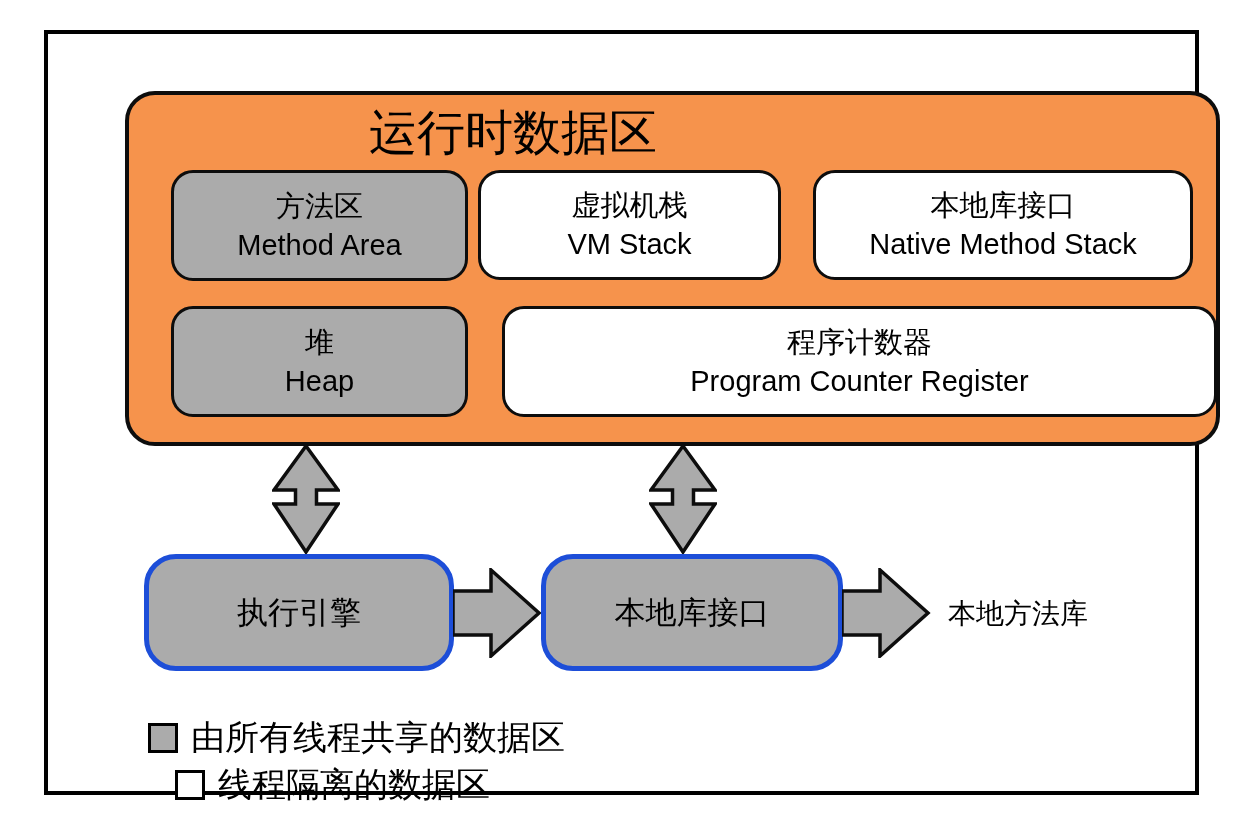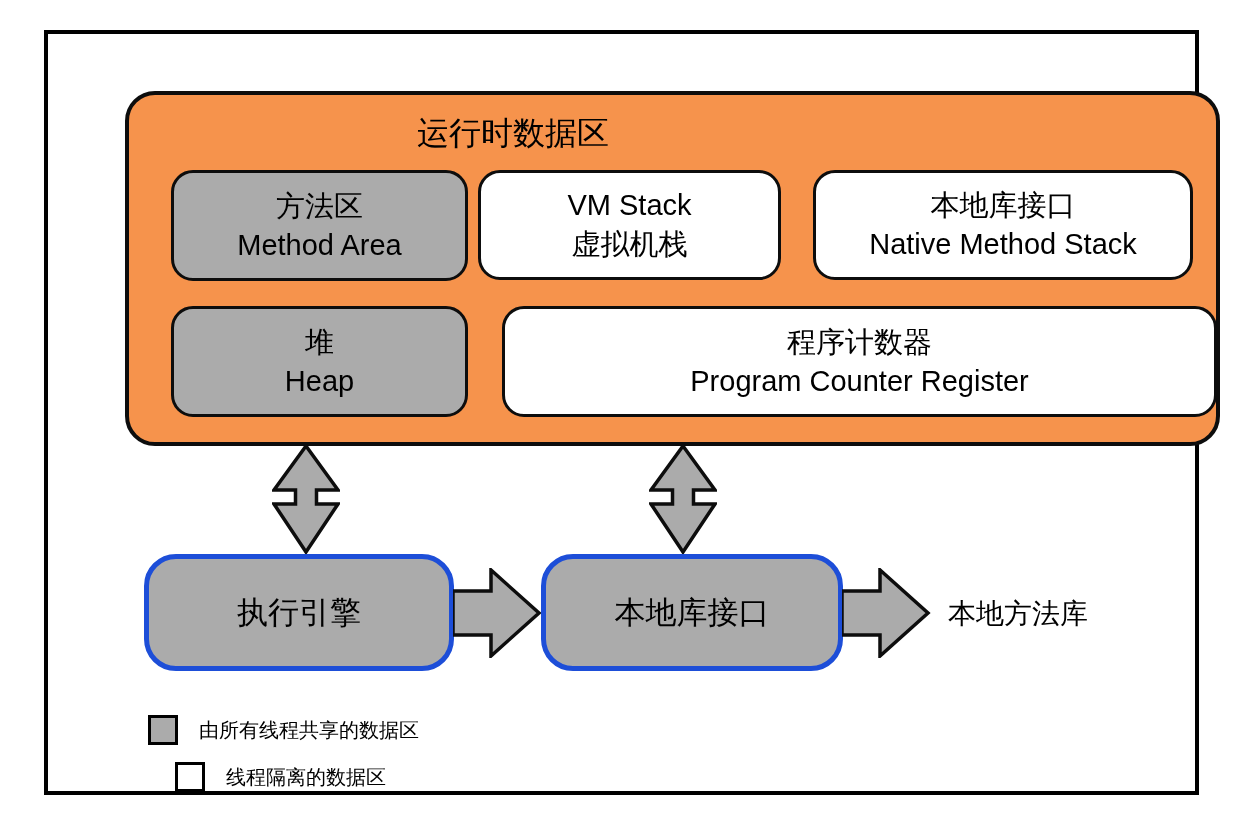--- a/index.html
+++ b/index.html
@@ -26,21 +26,21 @@
     width: 1095px; height: 355px;
     background: #F6934C;
     border: 4px solid #0d0d0d;
     border-radius: 30px;
   }
   .runtime-title {
     position: absolute;
     left: 265px; top: 76px;
     width: 400px;
     text-align: center;
-    font-size: 32px;
+    font-size: 48px;
     line-height: 46px;
     white-space: nowrap;
   }
   .node {
     position: absolute;
     border: 3px solid #0d0d0d;
     border-radius: 22px;
     display: flex;
     flex-direction: column;
     align-items: center;
@@ -77,22 +77,22 @@
     position: absolute;
     left: 900px; top: 561px;
     font-size: 28px;
     white-space: nowrap;
   }
   .legend-row {
     position: absolute;
     left: 100px;
     display: flex;
     align-items: center;
-    gap: 21px;
-    font-size: 20px;
+    gap: 13px;
+    font-size: 34px;
     white-space: nowrap;
   }
   .legend-row-1 { top: 681px; }
   .legend-row-2 { top: 728px; padding-left: 27px; }
   .legend-swatch {
     width: 30px; height: 30px;
     border: 3px solid #000000;
     flex: 0 0 auto;
   }
   .legend-swatch.shared { background: #ABABAB; }
@@ -107,22 +107,22 @@
 
     <div class="runtime-area"></div>
 
     <div class="runtime-title">运行时数据区</div>
 
     <div class="node shared box-method-area">
       <span>方法区</span>
       <span>Method Area</span>
     </div>
     <div class="node isolated box-vm-stack">
+      <span>虚拟机栈</span>
       <span>VM Stack</span>
-      <span>虚拟机栈</span>
     </div>
     <div class="node isolated box-native-stack">
       <span>本地库接口</span>
       <span>Native Method Stack</span>
     </div>
 
     <div class="node shared box-heap">
       <span>堆</span>
       <span>Heap</span>
     </div>

